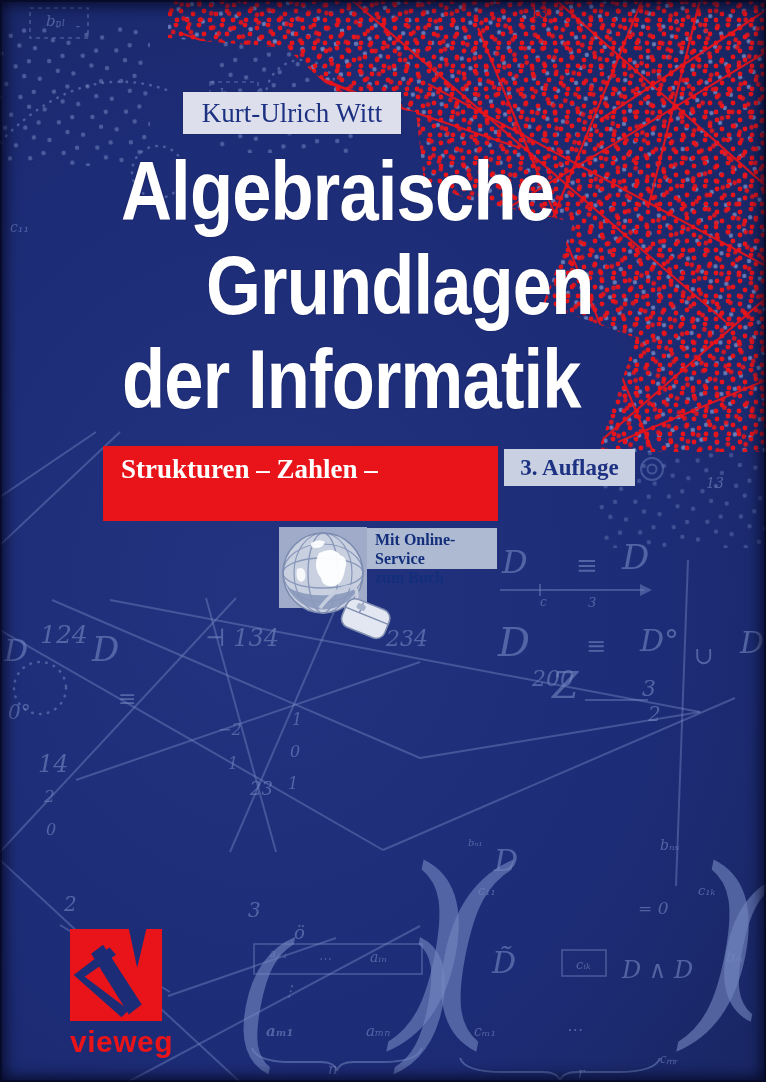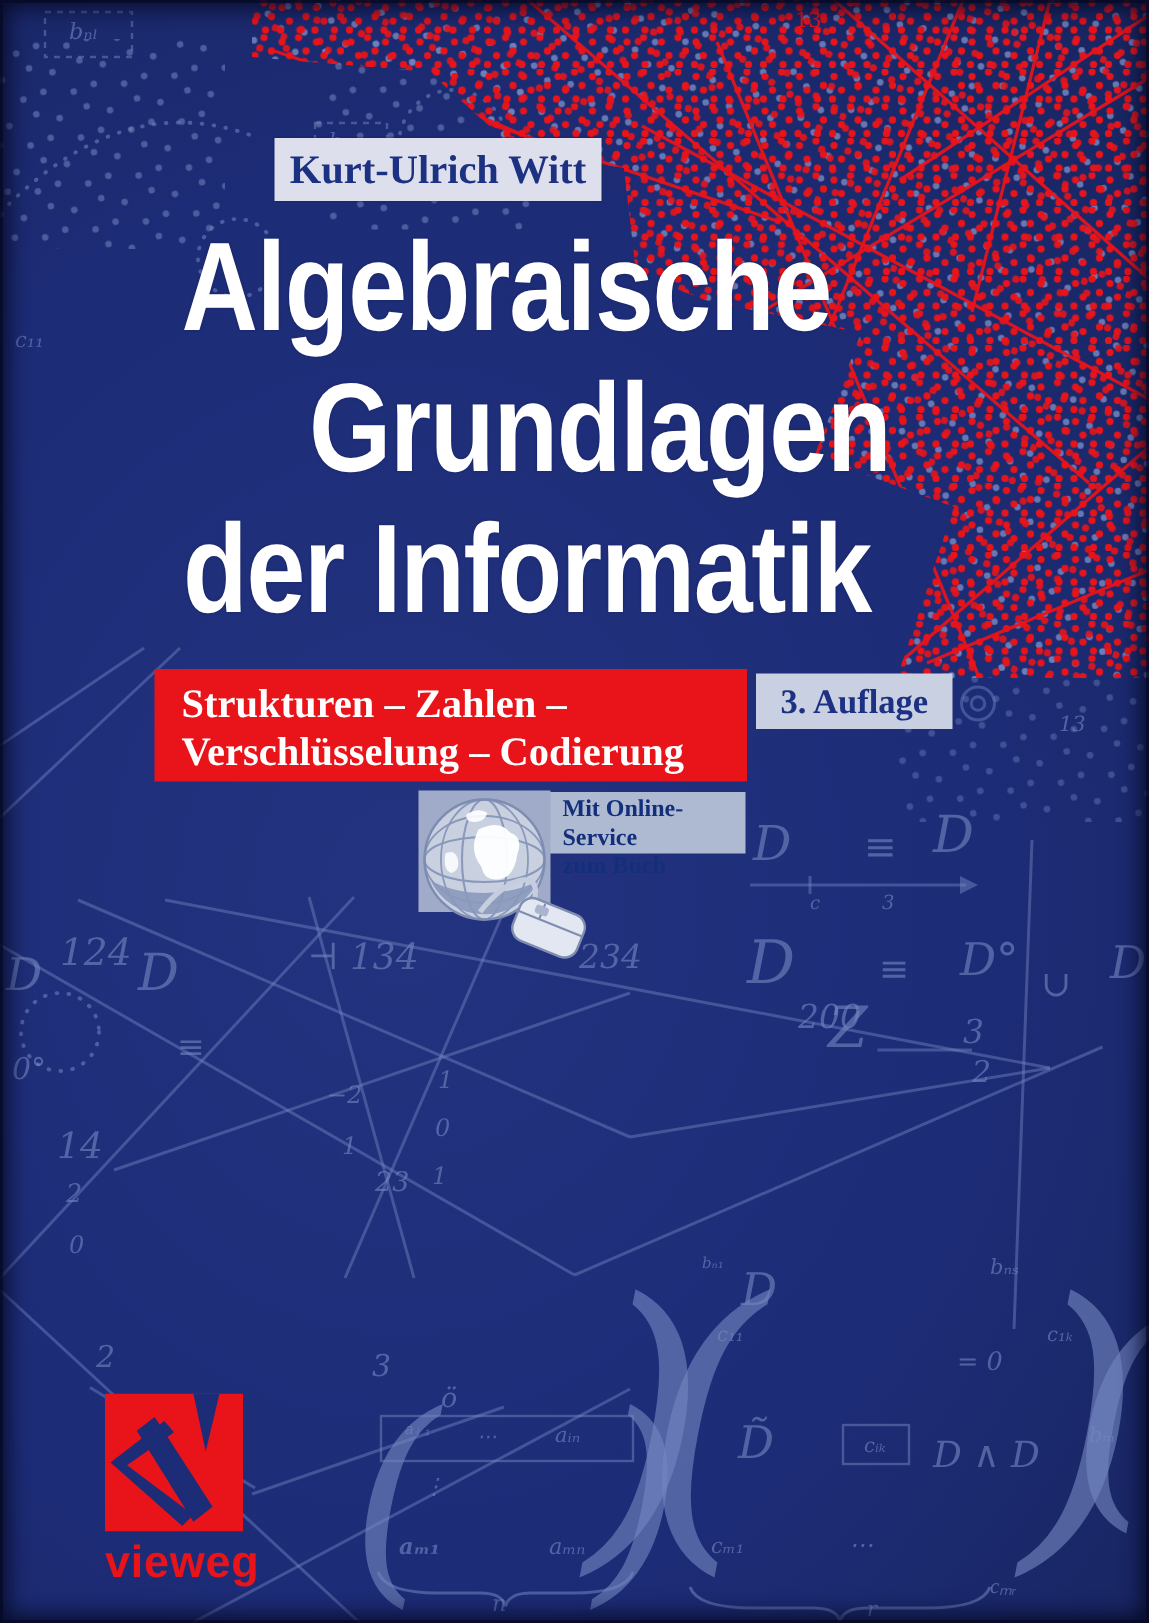--- a/index.html
+++ b/index.html
@@ -28,21 +28,21 @@
   .webd{stroke:var(--formula-blue); stroke-width:2.6; fill:none; opacity:.55;
         stroke-dasharray:.5 7.5; stroke-linecap:round;}
   .webbox{stroke:var(--formula-blue); fill:none; stroke-width:1.6; opacity:.5;}
   .rdot{fill:var(--accent-red);}
   .bdot{fill:var(--formula-blue);}
   .rline{stroke:var(--accent-red); stroke-width:2.2; fill:none; opacity:.92;}
 
   .author-box{
     position:absolute; left:183px; top:92px; width:218px; height:42px; z-index:4;
     background:var(--panel-light); display:flex; align-items:center; justify-content:center;
-    font-family:"Liberation Serif",serif; font-weight:bold; font-size:27px; color:var(--dark-text);
+    font-family:"Liberation Serif",serif; font-weight:normal; font-size:27px; color:var(--dark-text);
     box-shadow:0 0 0 1px rgba(20,30,80,.25);
   }
   .title{position:absolute; left:0; top:0; margin:0; z-index:4; font-weight:bold; color:var(--title-white);}
   .title span{
     position:absolute; display:block; font-size:84px; line-height:1; letter-spacing:-1px;
     transform:scaleX(.84); transform-origin:left top; white-space:pre;
     text-shadow:0 0 2px rgba(10,16,50,.35);
   }
   .t1{left:121px; top:149px;} .t2{left:206px; top:243px;} .t3{left:122px; top:337px;}
   .red-banner{
@@ -247,21 +247,20 @@
   </div>
 
   <h1 class="title">
     <span class="t1">Algebraische</span>
     <span class="t2">Grundlagen</span>
     <span class="t3">der Informatik</span>
   </h1>
 
   <div class="red-banner">
     <div>Strukturen – Zahlen –</div>
-    <div>Verschlüsselung – Codierung</div>
   </div>
 
   <div class="auflage">
     <span>3. Auflage</span>
   </div>
 
   <div class="service-banner">
     <div>Mit Online-Service</div>
     <div>zum Buch</div>
   </div>

